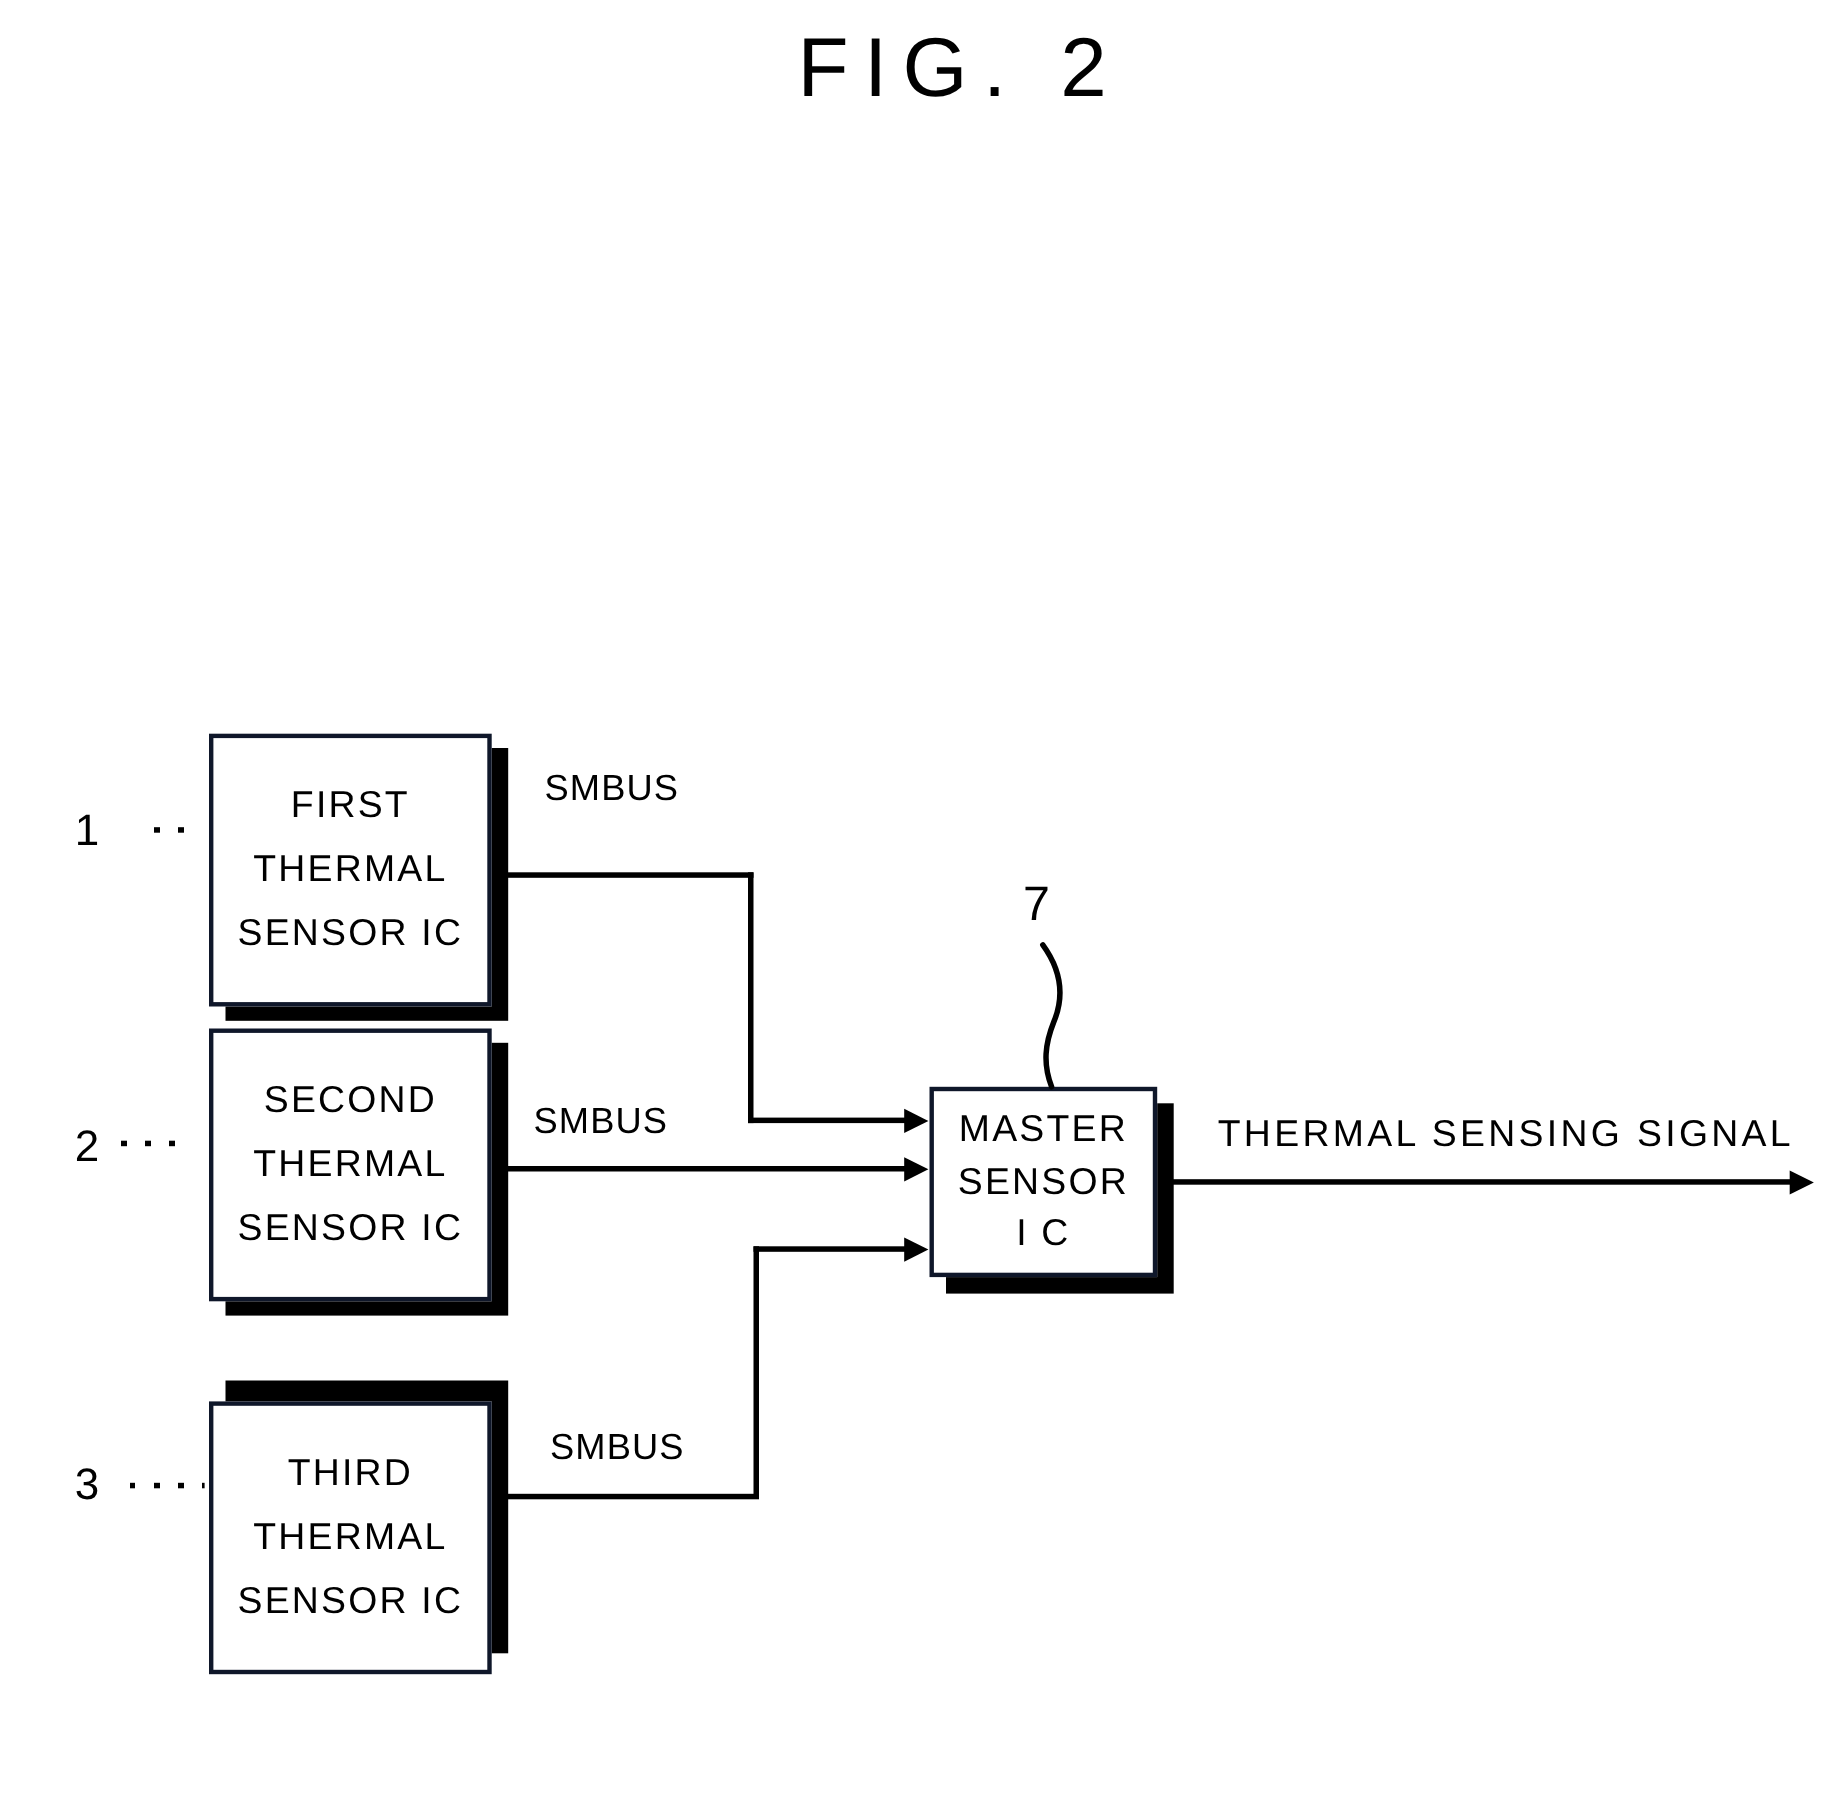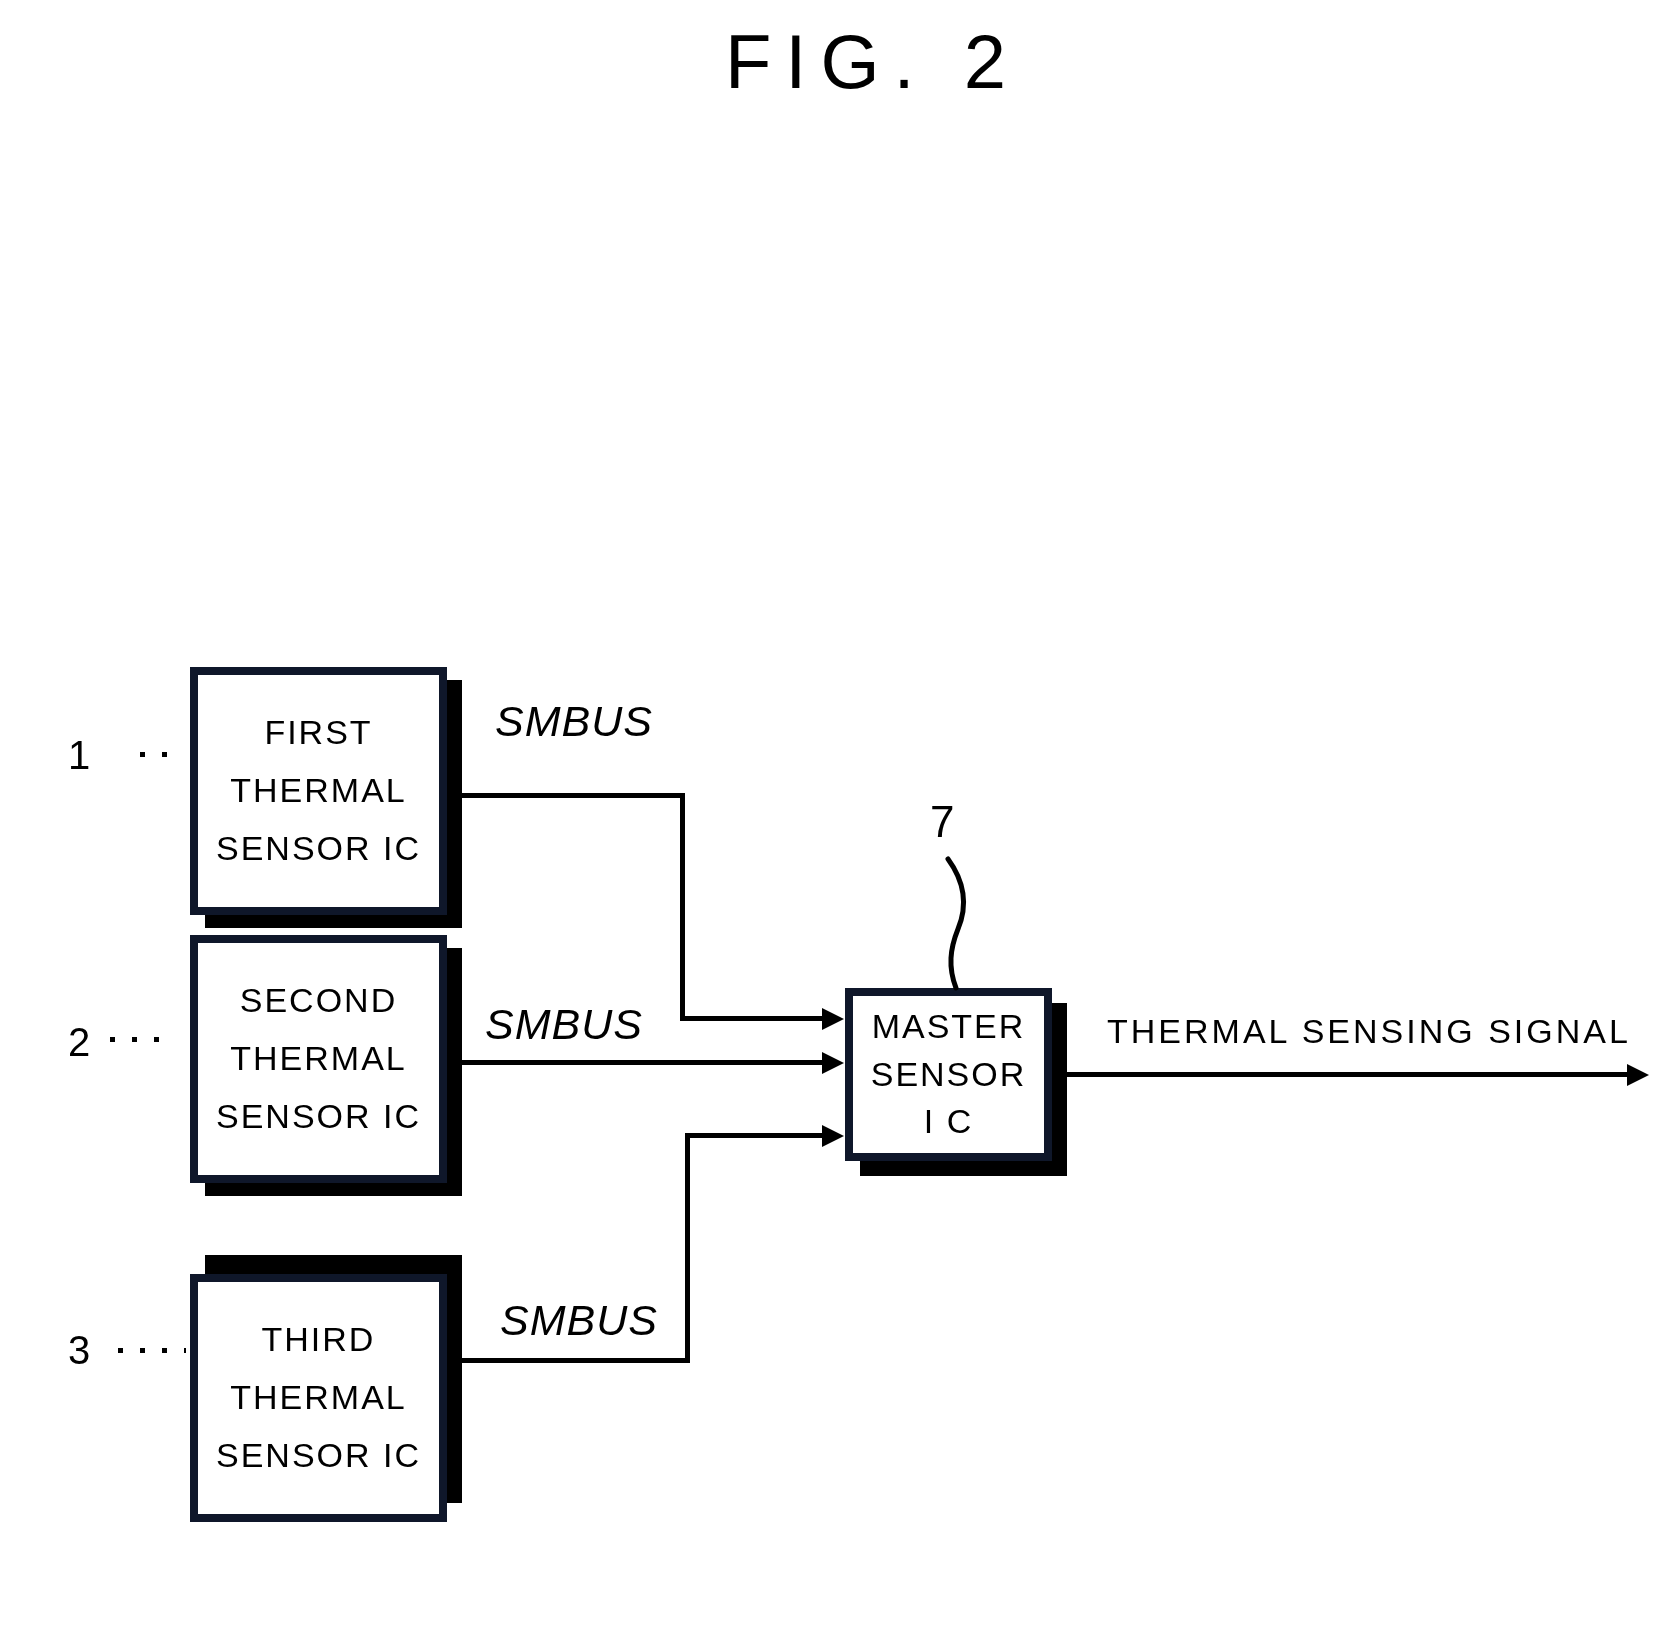--- a/index.html
+++ b/index.html
@@ -37,21 +37,21 @@
     color: #000;
     white-space: pre;
     padding-left: 40px;
   }
 
   
   .block {
     position: absolute;
     box-sizing: border-box;
     background: #ffffff;
-    border: 8px solid #0f172a;
+    border: 4px solid #0f172a;
     display: flex;
     flex-direction: column;
     align-items: center;
     justify-content: center;
     z-index: 5;
   }
   .block-shadow {
     position: absolute;
     background: #000000;
     z-index: 3;
@@ -104,26 +104,25 @@
     width: 0; height: 0;
     border-top: 11px solid transparent;
     border-bottom: 11px solid transparent;
     border-left: 22px solid #000;
     z-index: 4;
   }
 
   
   .wire-label {
     position: absolute;
-    font-size: 43px;
+    font-size: 33px;
     letter-spacing: 1px;
     white-space: pre;
     font-family: "Liberation Sans", sans-serif;
     z-index: 6;
-    font-style: italic;
   }
   .signal-label {
     position: absolute;
     font-size: 34px;
     letter-spacing: 3px;
     white-space: pre;
     font-family: "Liberation Sans", sans-serif;
     z-index: 6;
     margin-left: 32px;
   }

